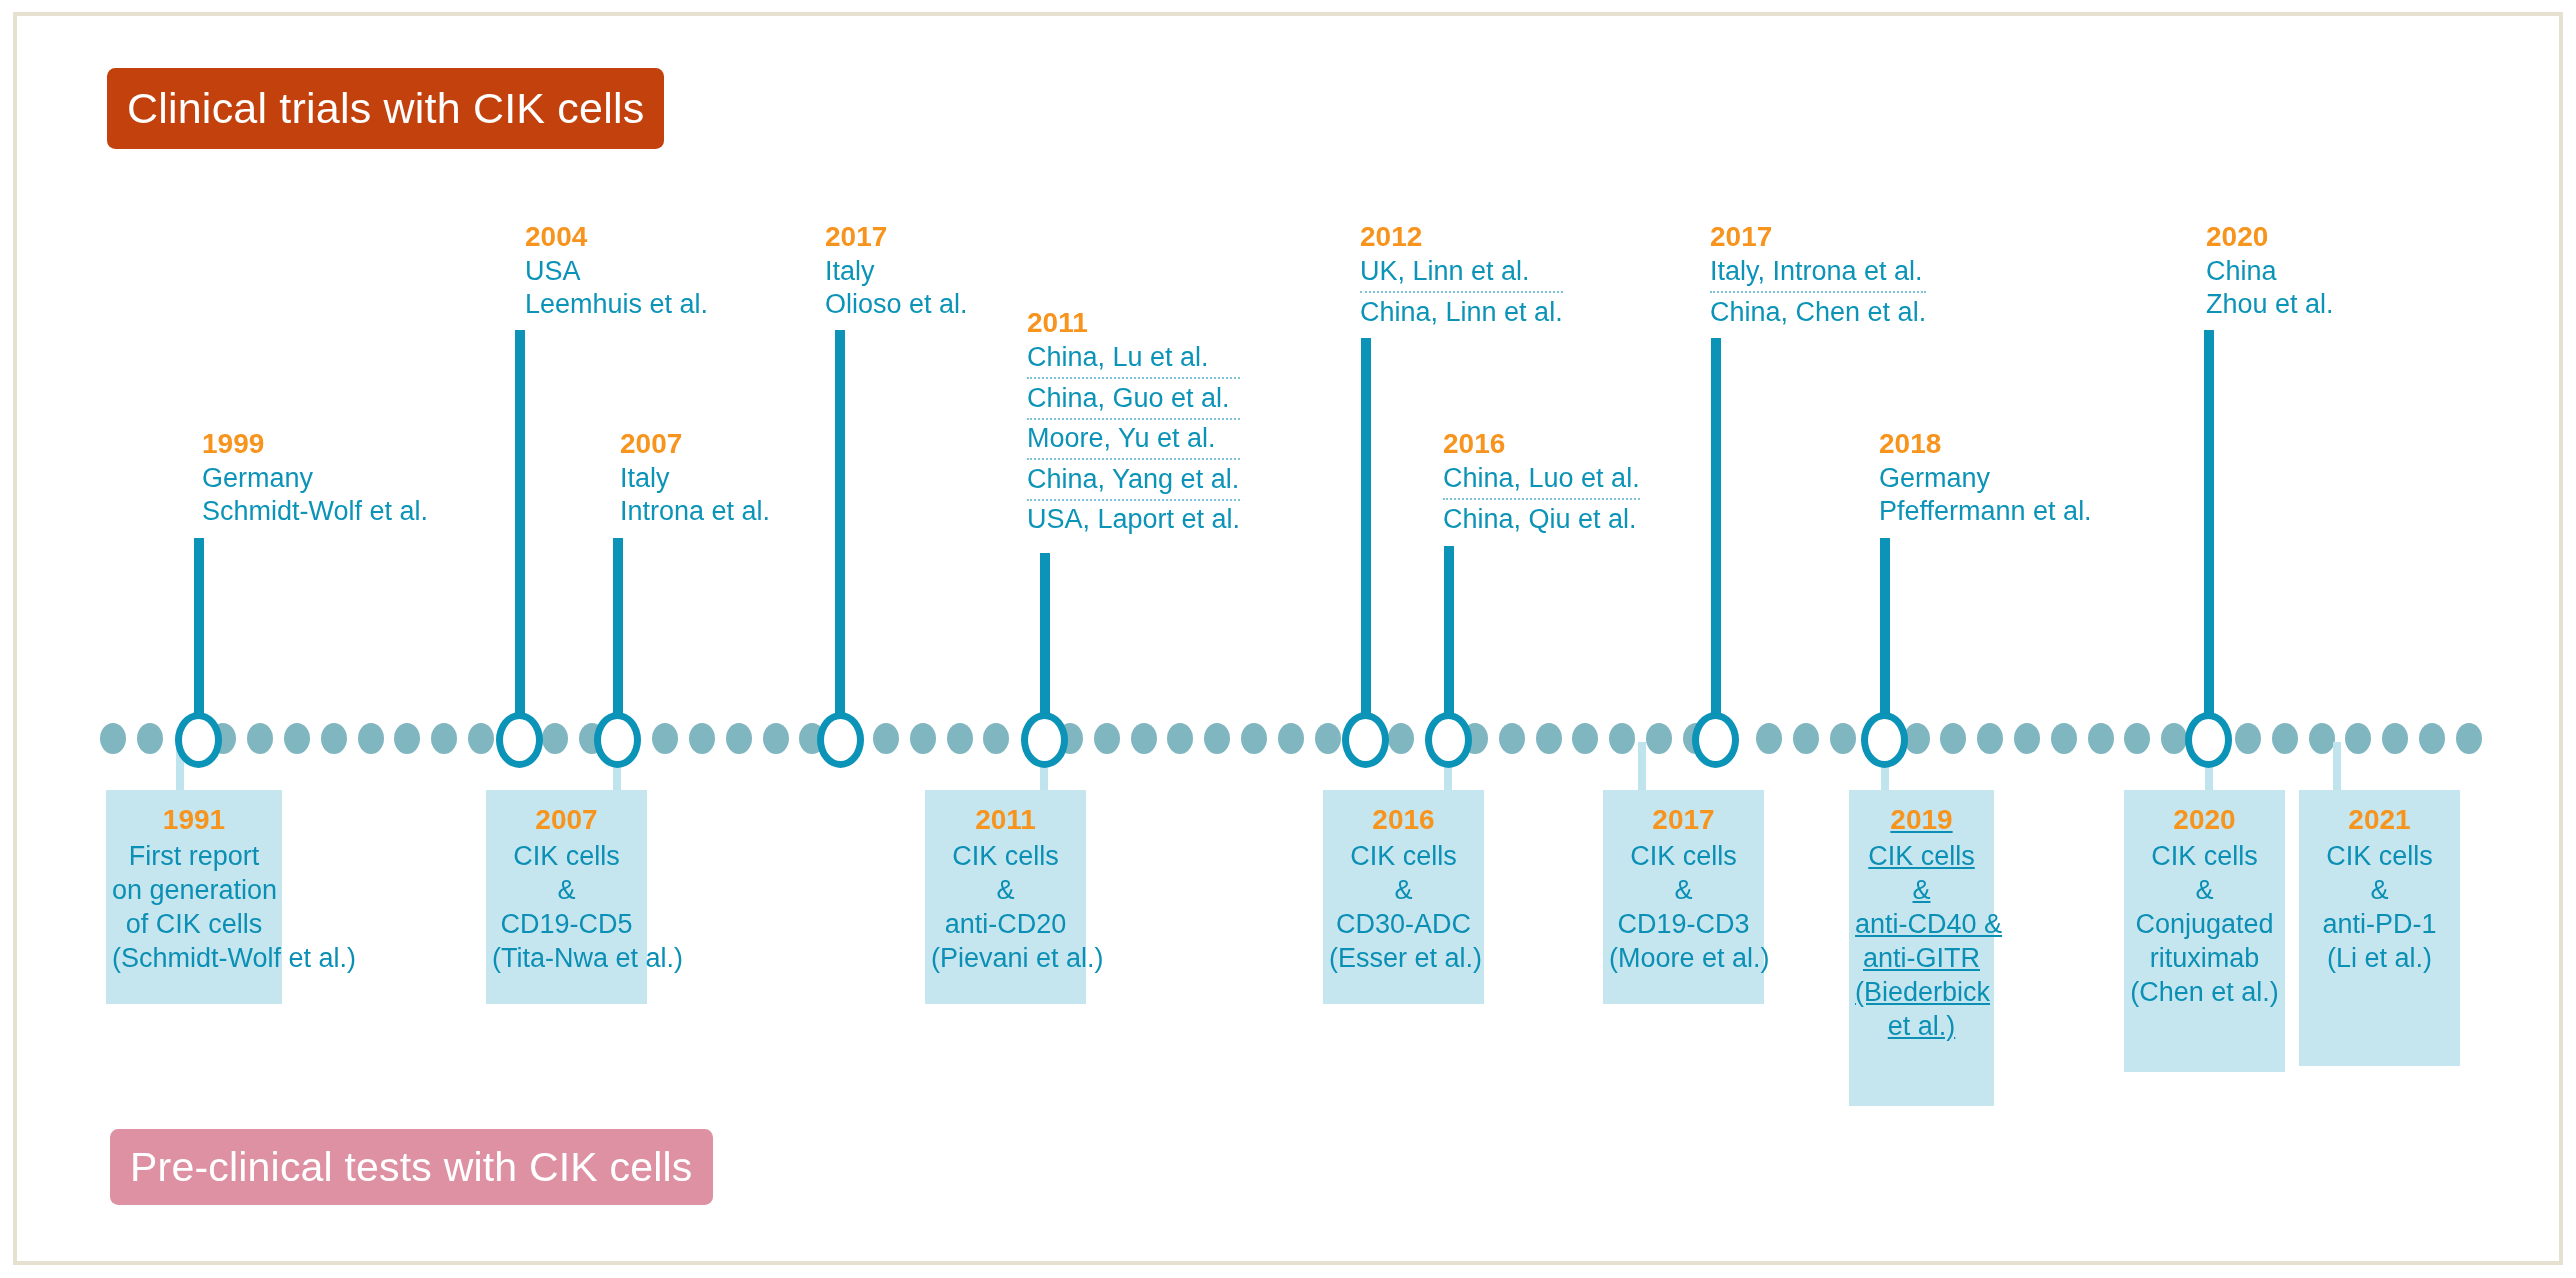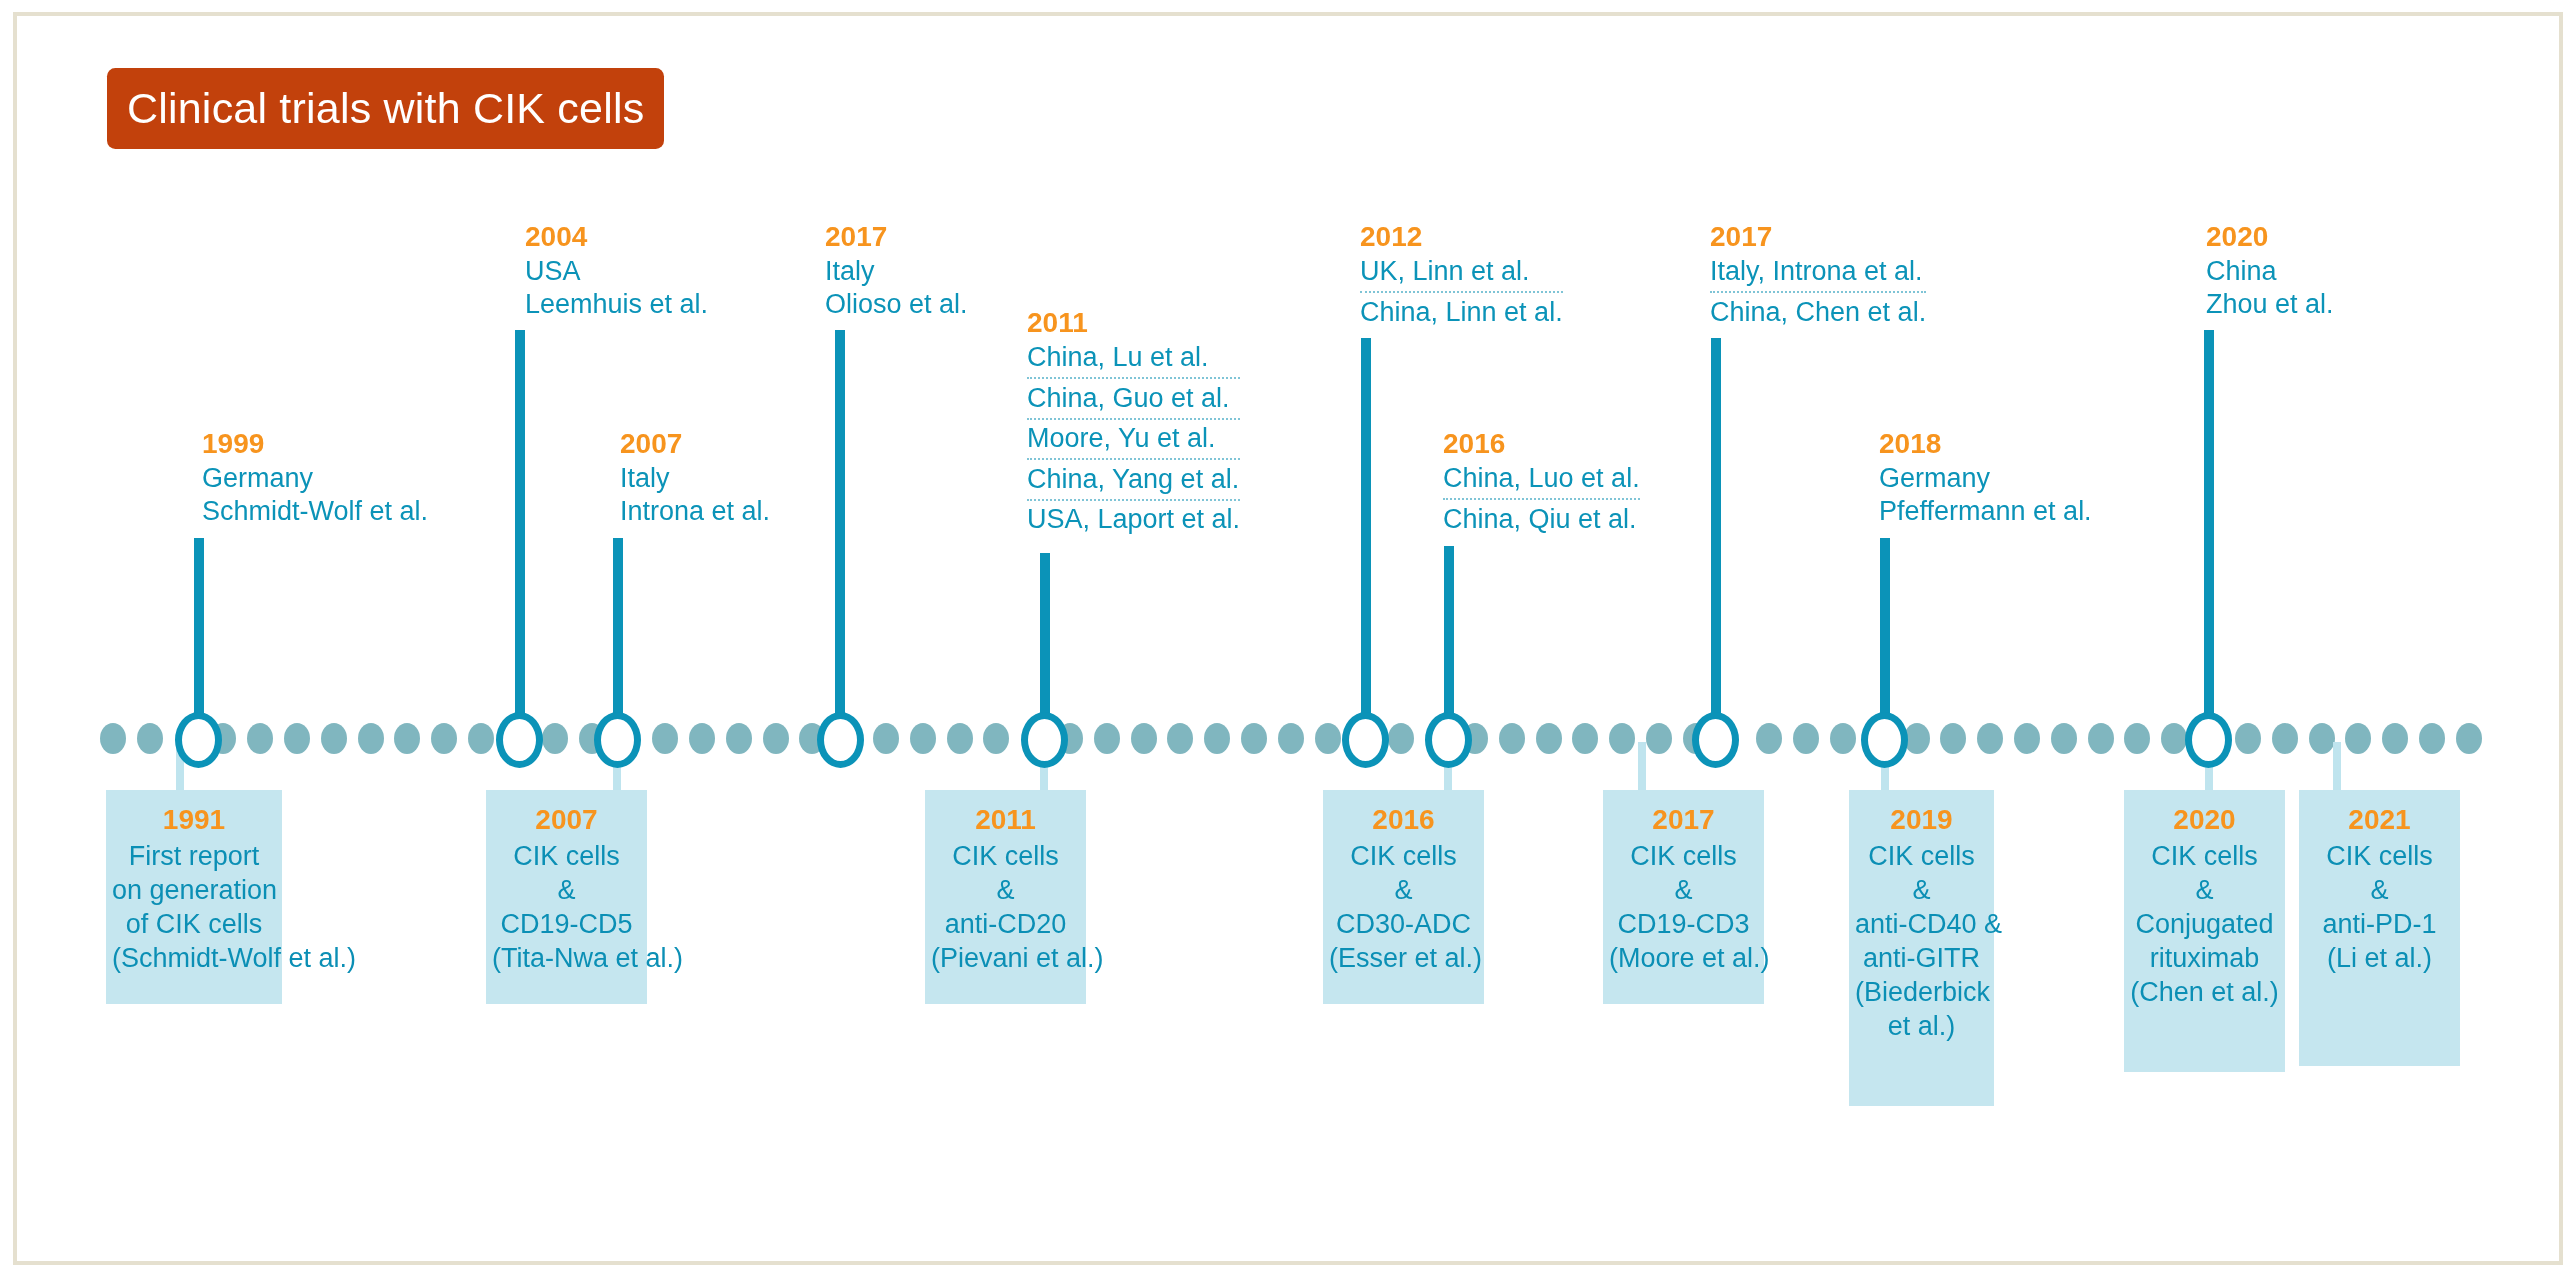--- a/index.html
+++ b/index.html
@@ -118,20 +118,21 @@
   .box .ln{display:block;white-space:nowrap;}
 </style>
 </head>
 <body>
 
 <div class="frame">
   <div class="frame-border"></div>
 
   <div class="pill pill-clinical">Clinical trials with CIK cells</div>
 
+  <div class="pill pill-preclinical">Pre-clinical tests with CIK cells</div>
 
   <div class="axis" id="axis">
       <div class="axis-dot" style="left: 0px;"></div>
       <div class="axis-dot" style="left: 37px;"></div>
       <div class="axis-dot" style="left: 110px;"></div>
       <div class="axis-dot" style="left: 147px;"></div>
       <div class="axis-dot" style="left: 184px;"></div>
       <div class="axis-dot" style="left: 221px;"></div>
       <div class="axis-dot" style="left: 258px;"></div>
       <div class="axis-dot" style="left: 294px;"></div>
@@ -298,21 +299,21 @@
       </div>
       <div class="stem-down" style="left: 1444px; top: 742px; height: 52px;"></div>
       <div class="box" style="left: 1603px; top: 790px; width: 161px; height: 214px;">
         <span class="yr">2017</span>
         <span class="ln">CIK cells</span>
         <span class="ln">&amp;</span>
         <span class="ln">CD19-CD3</span>
         <span class="ln">(Moore et al.)</span>
       </div>
       <div class="stem-down" style="left: 1638px; top: 742px; height: 52px;"></div>
-      <div class="box" style="left: 1849px; top: 790px; width: 145px; height: 316px;">
+      <div class="box" style="left: 1849px; top: 790px; width: 145px; height: 316px; text-decoration: underline;">
         <span class="yr">2019</span>
         <span class="ln">CIK cells</span>
         <span class="ln">&amp;</span>
         <span class="ln">anti-CD40 &amp;</span>
         <span class="ln">anti-GITR</span>
         <span class="ln">(Biederbick</span>
         <span class="ln">et al.)</span>
       </div>
       <div class="stem-down" style="left: 1881px; top: 742px; height: 52px;"></div>
       <div class="box" style="left: 2124px; top: 790px; width: 161px; height: 282px;">

